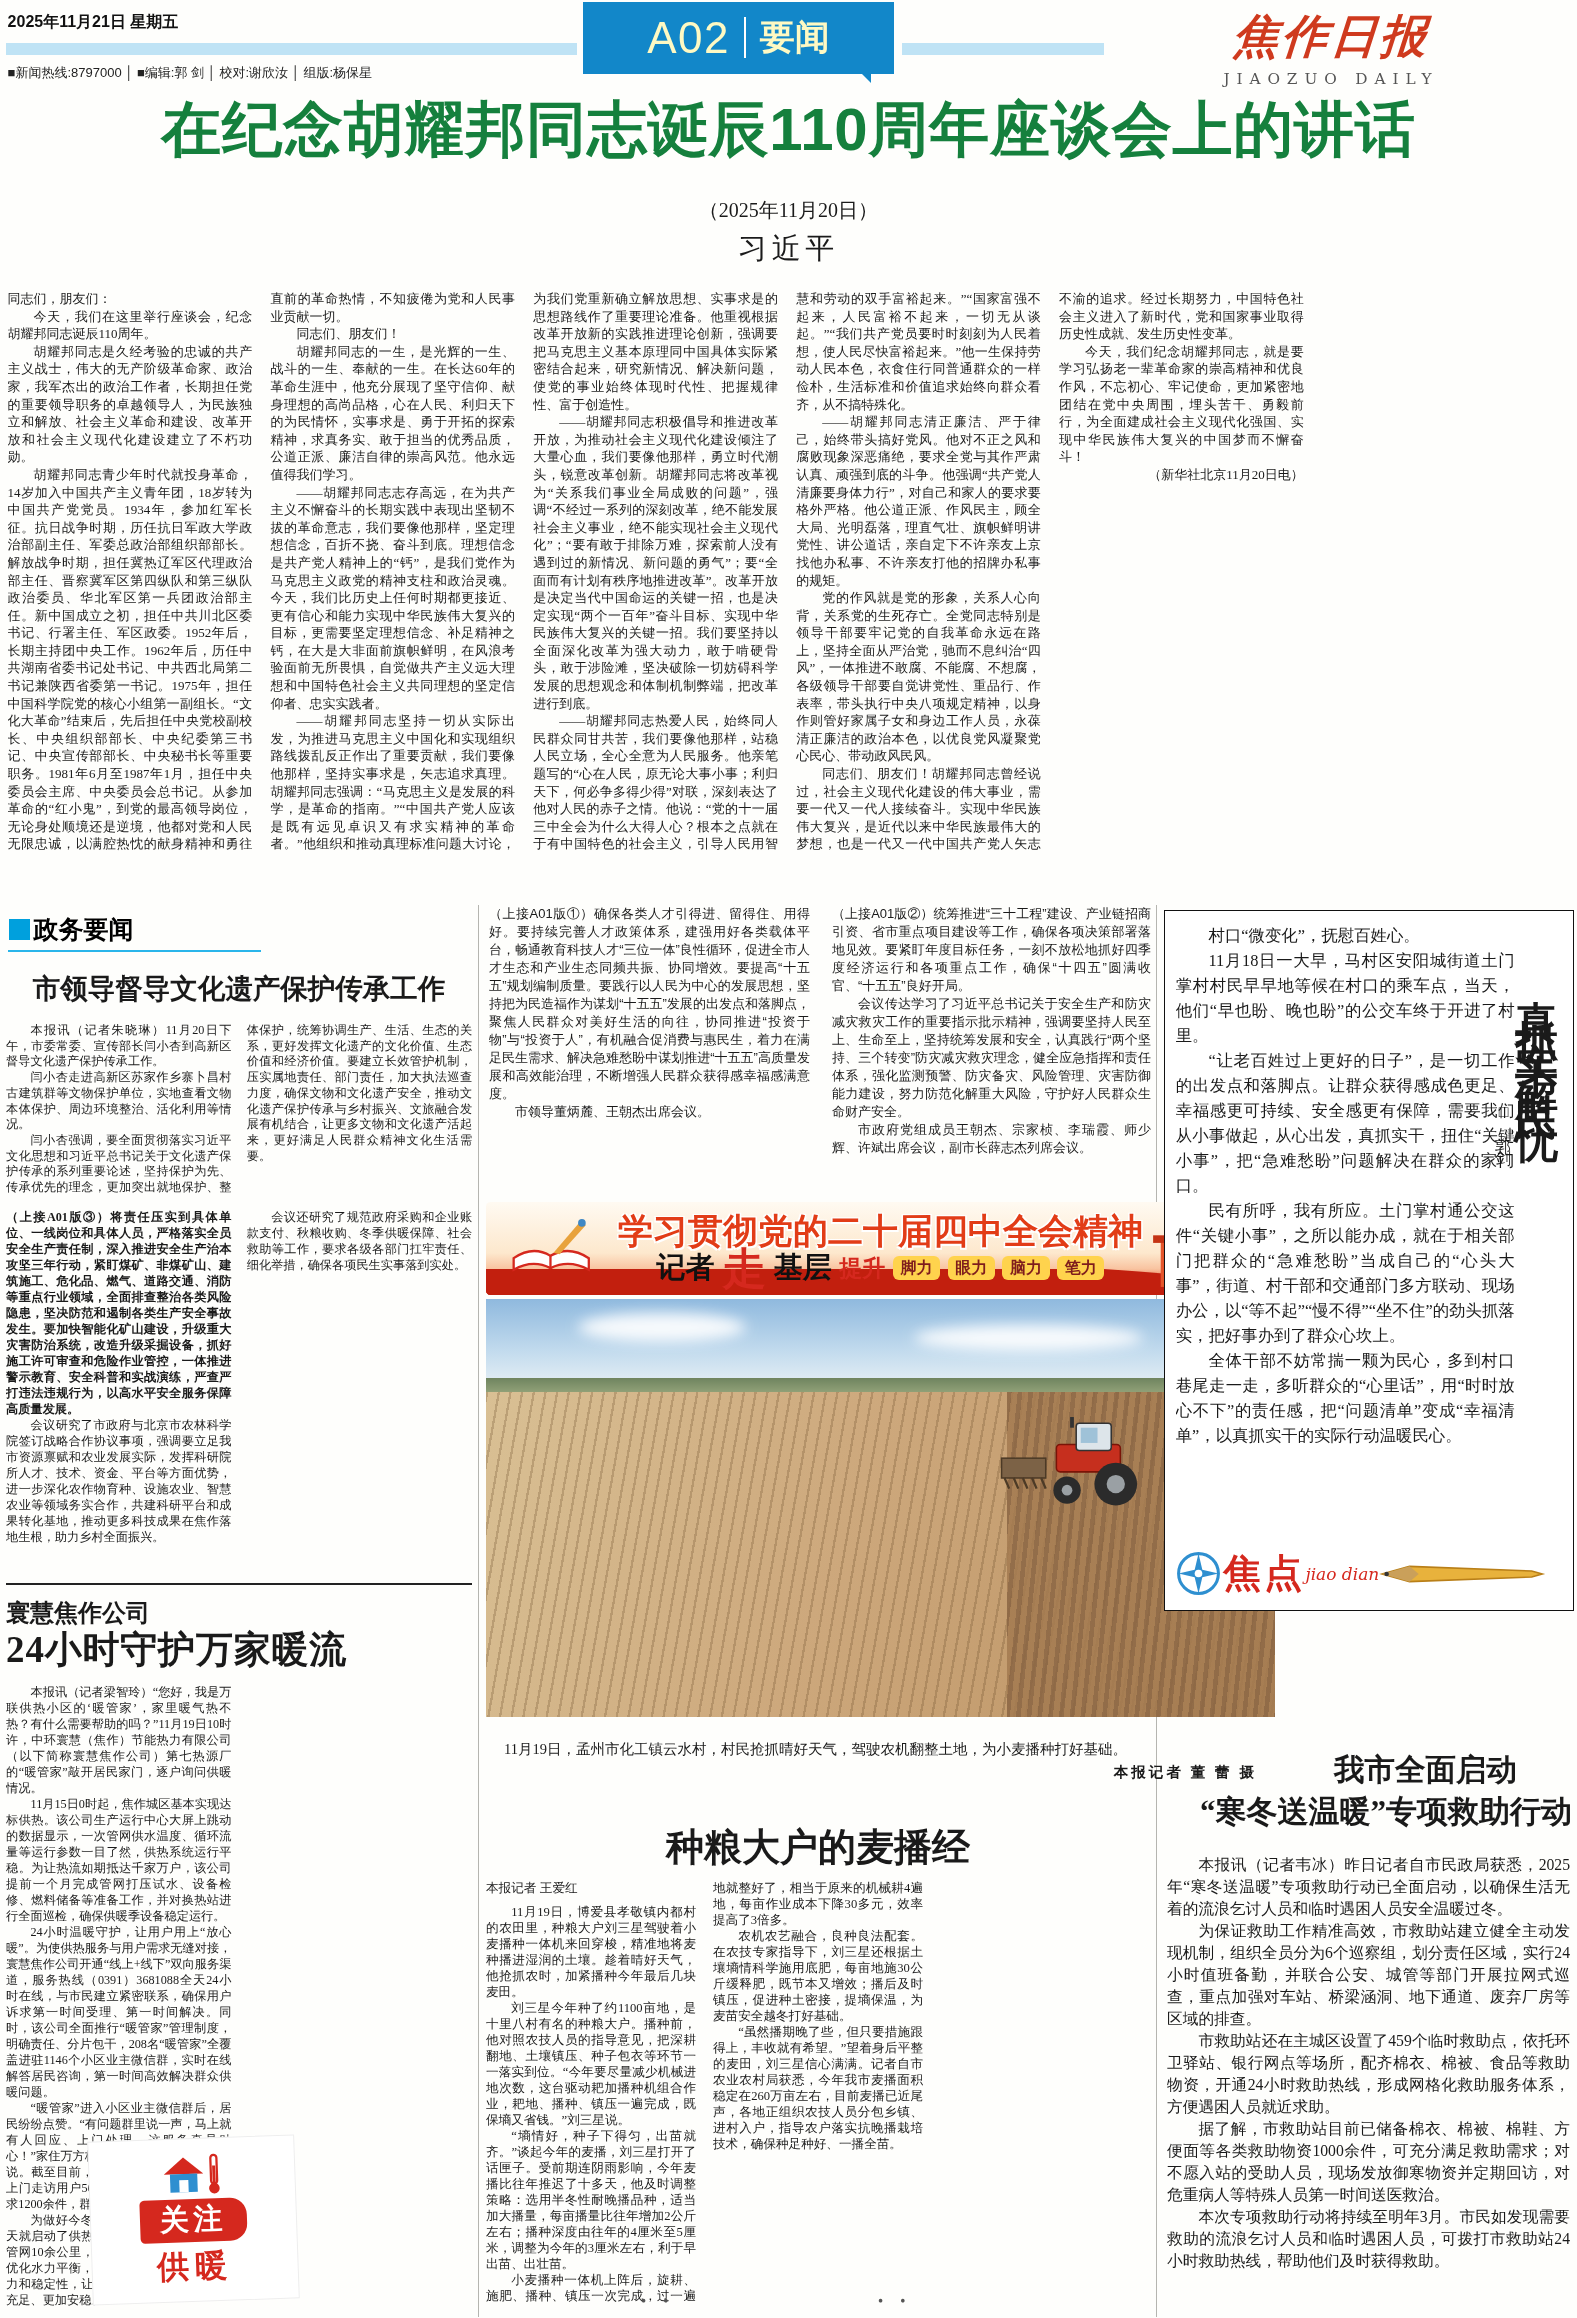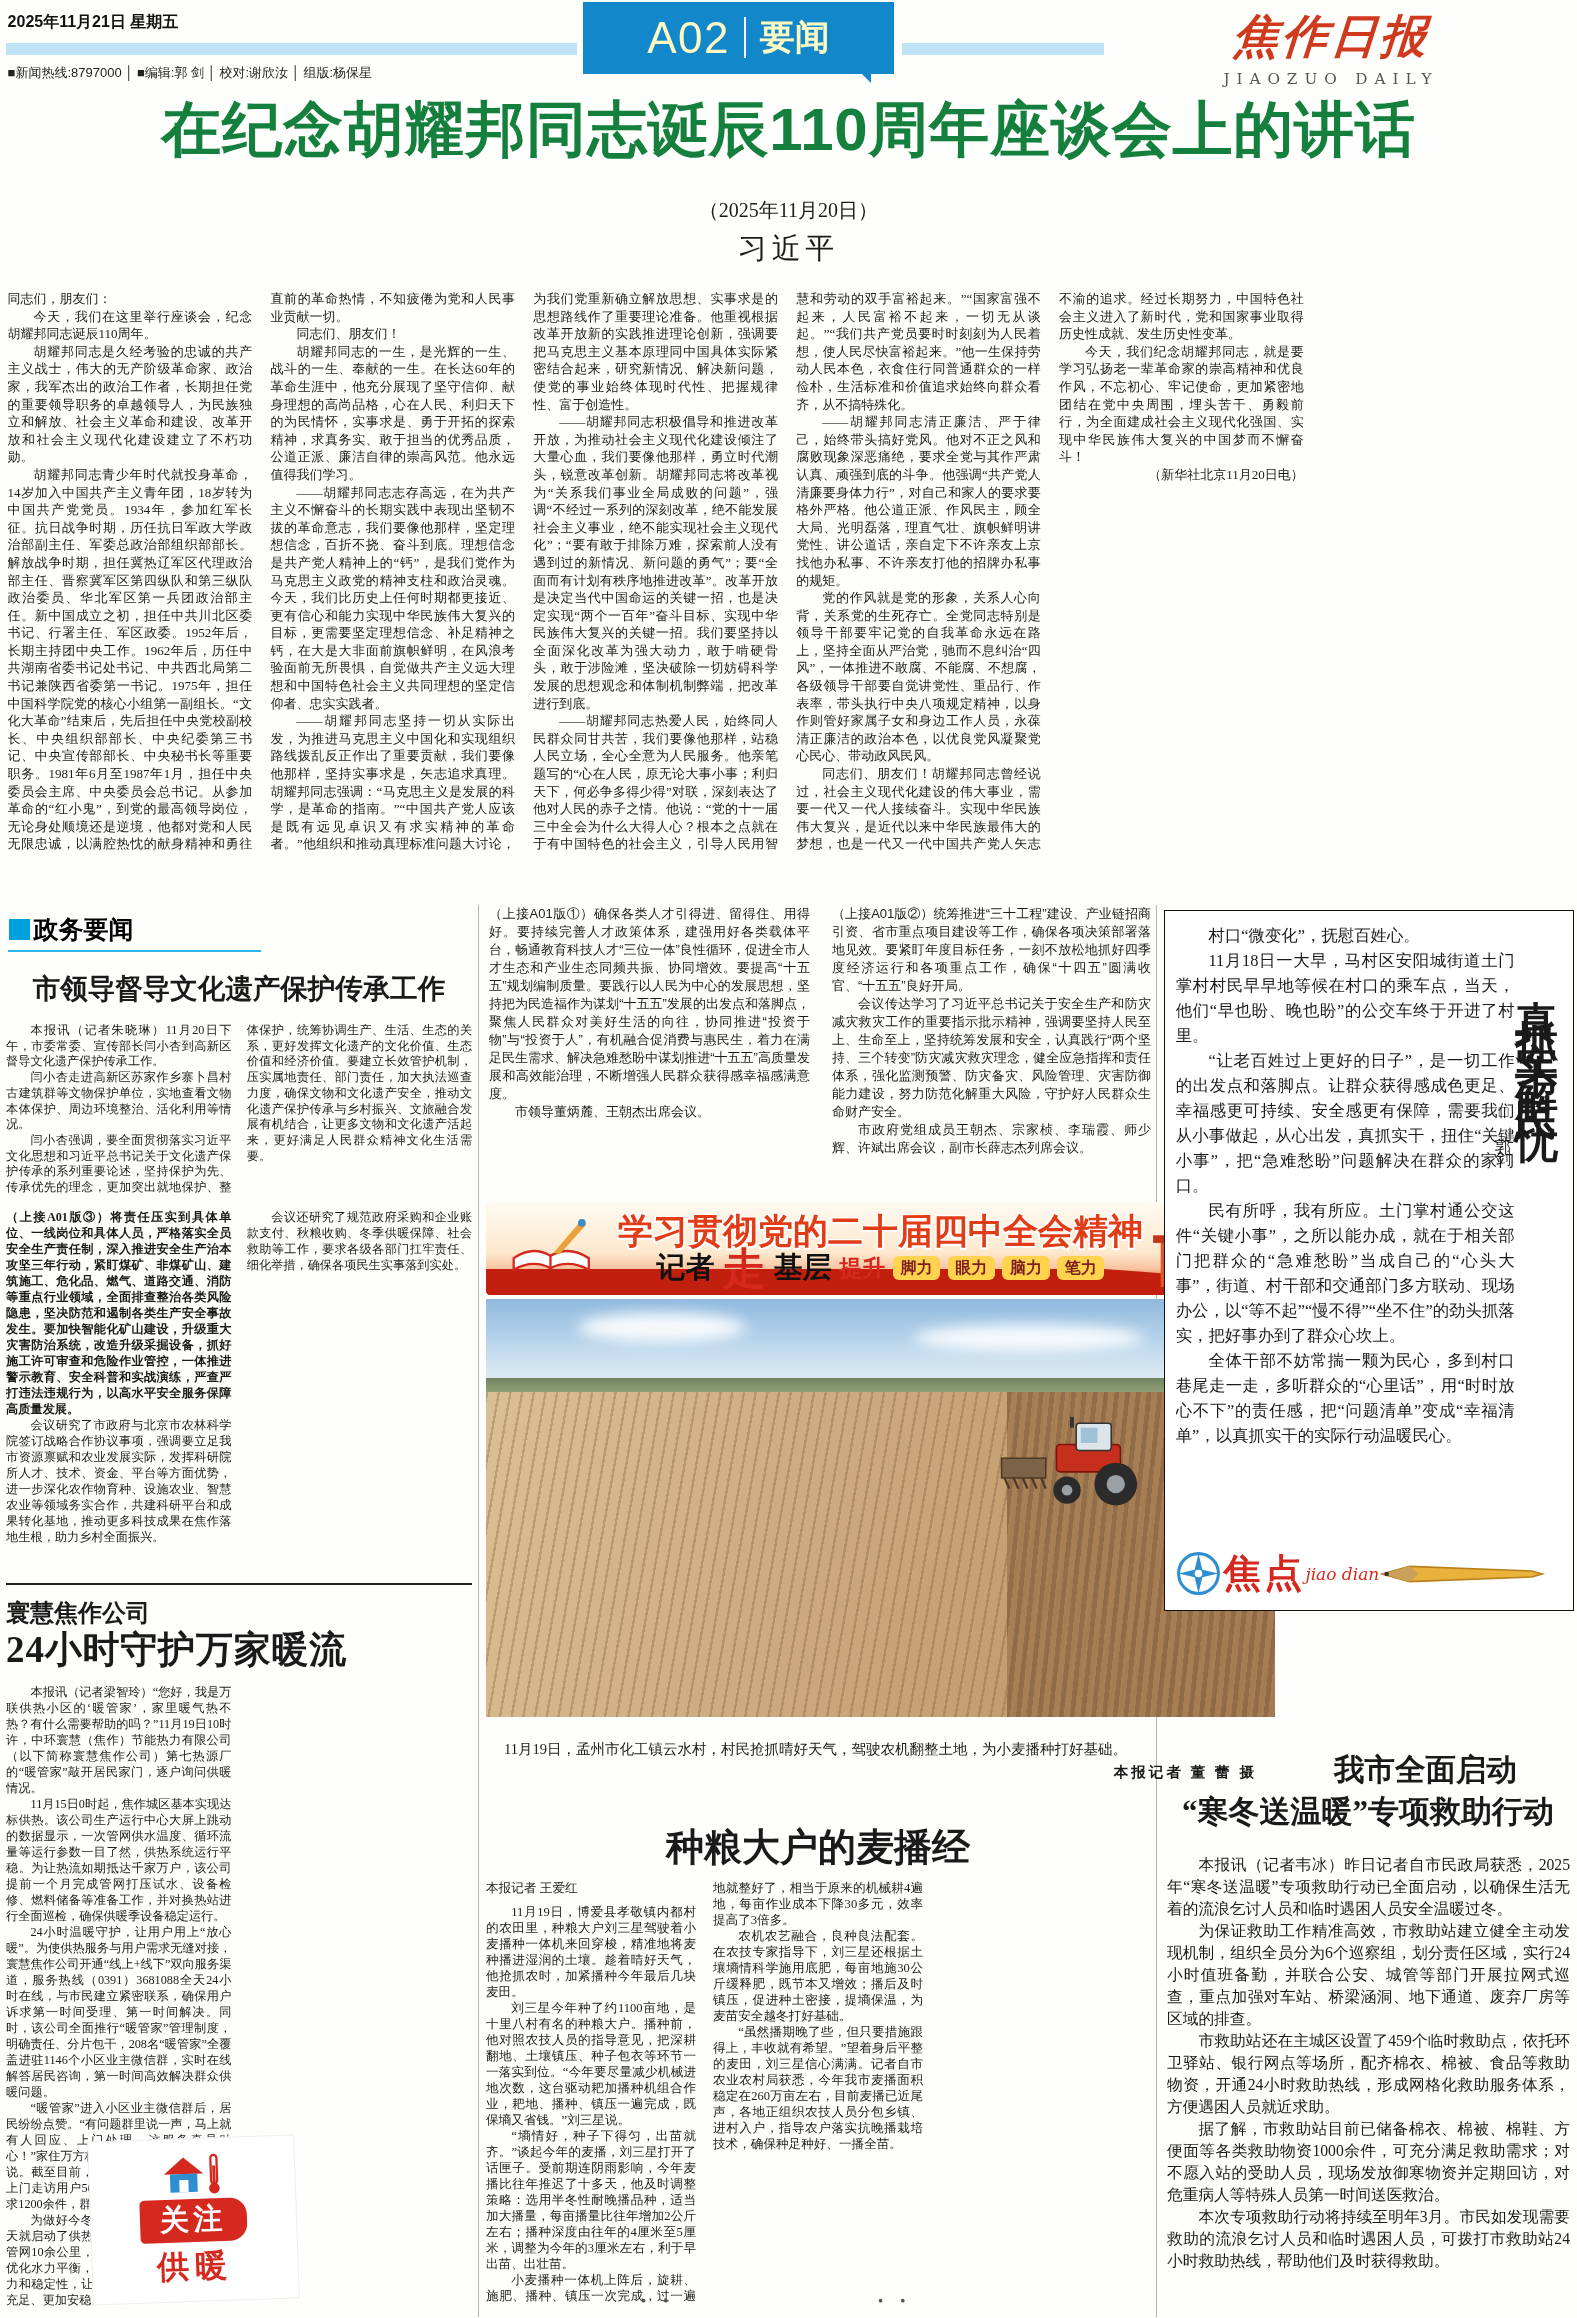--- a/index.html
+++ b/index.html
@@ -109,21 +109,21 @@
           text-align:justify;overflow:hidden;}
   .col-body p{margin:0;text-indent:2em;}
   .col-title{position:absolute;right:7.6px;top:55px;writing-mode:vertical-rl;font-size:43px;font-weight:900;
           letter-spacing:20px;font-family:"Liberation Serif",serif;}
   .col-author{position:absolute;right:60px;top:192px;writing-mode:vertical-rl;font-size:16px;letter-spacing:4.6px;}
   .focus-logo{position:absolute;left:9.2px;bottom:6.1px;width:386px;height:60px;display:flex;align-items:center;gap:0;}
   .focus-logo .fz{color:#d5281e;font-size:38px;font-weight:900;font-family:"Liberation Sans",sans-serif;letter-spacing:3.1px;}
   .focus-logo .fp{color:#d5281e;font-size:17px;font-style:italic;font-family:"DejaVu Serif",serif;}
   
   .res-h1{left:1164px;top:1750px;width:408px;text-align:center;text-indent:115px;font-size:30.5px;font-weight:900;}
-  .res-h2{left:1164px;top:1791px;width:408px;text-align:center;font-size:31px;font-weight:900;}
+  .res-h2{left:1164px;top:1791px;width:408px;text-align:right;font-size:31px;font-weight:900;}
   .res-body{left:1167px;top:1854px;width:403px;height:463px;font-size:15.7px;line-height:22px;
           text-align:justify;overflow:hidden;}
   .res-body p{margin:0;text-indent:2em;}
   .dots{font-size:8.4px;color:#555;letter-spacing:7.6px;}
 </style>
 </head>
 <body>
 
 <div id="page">
 

